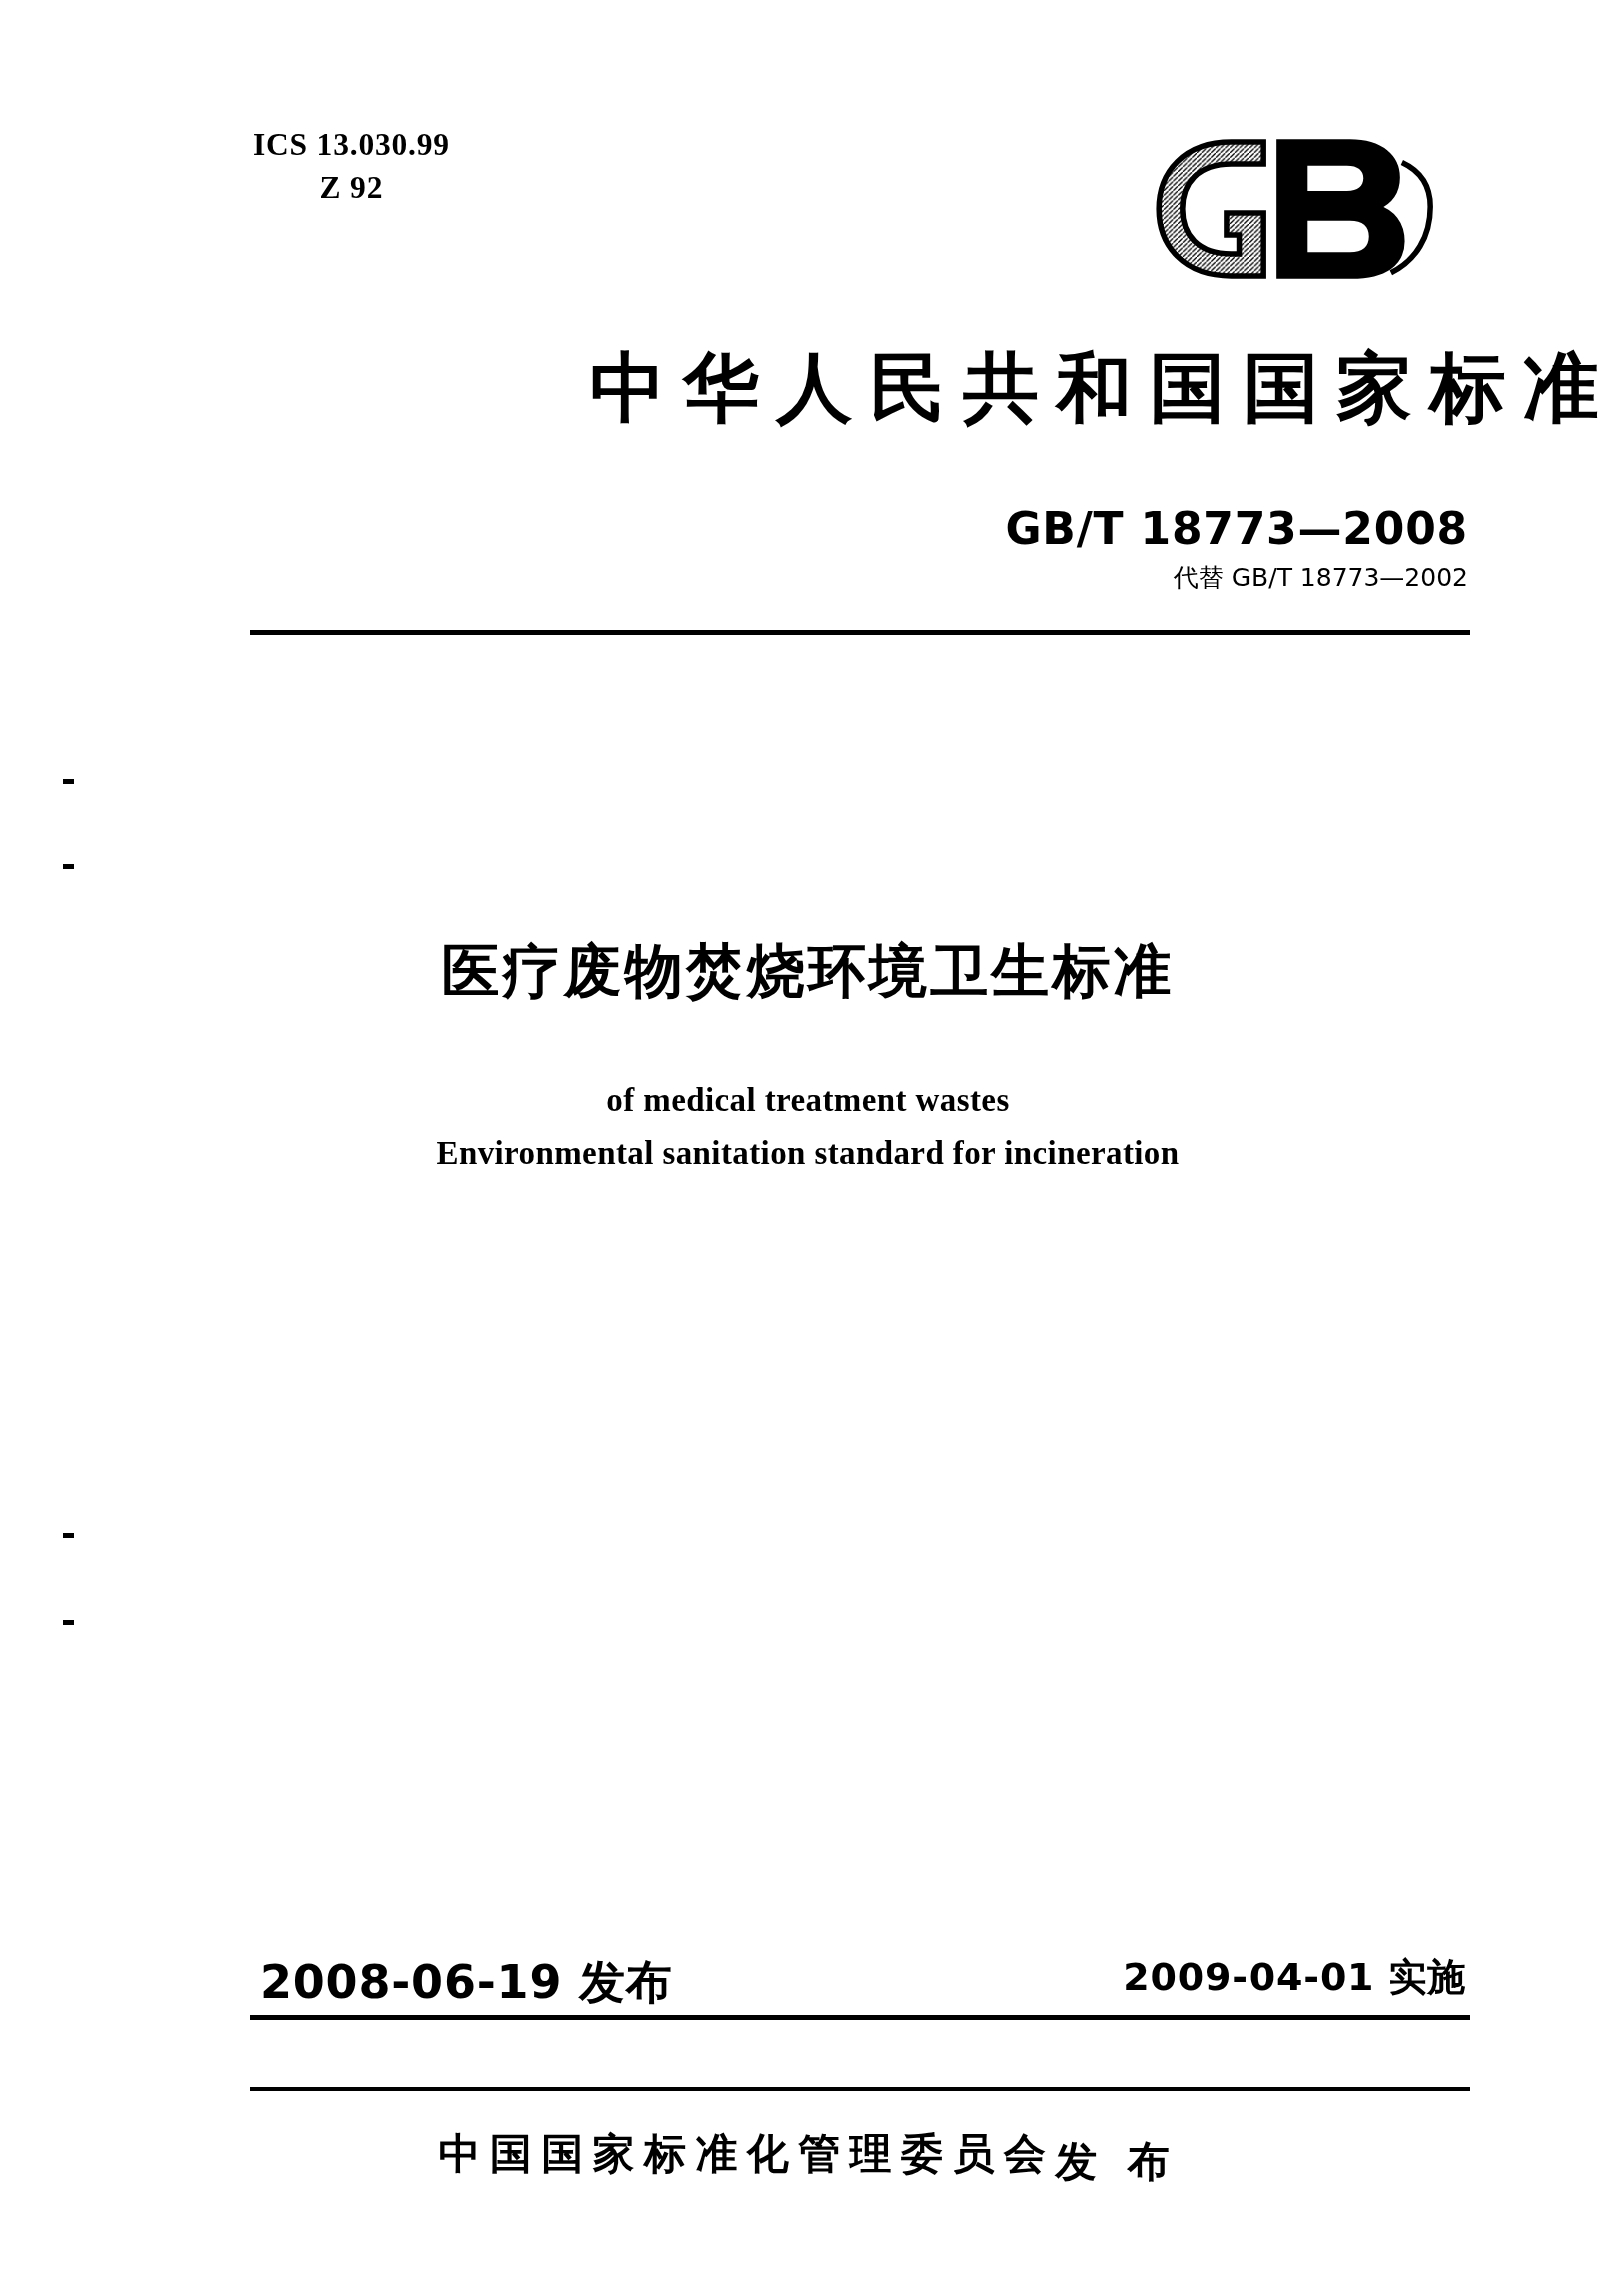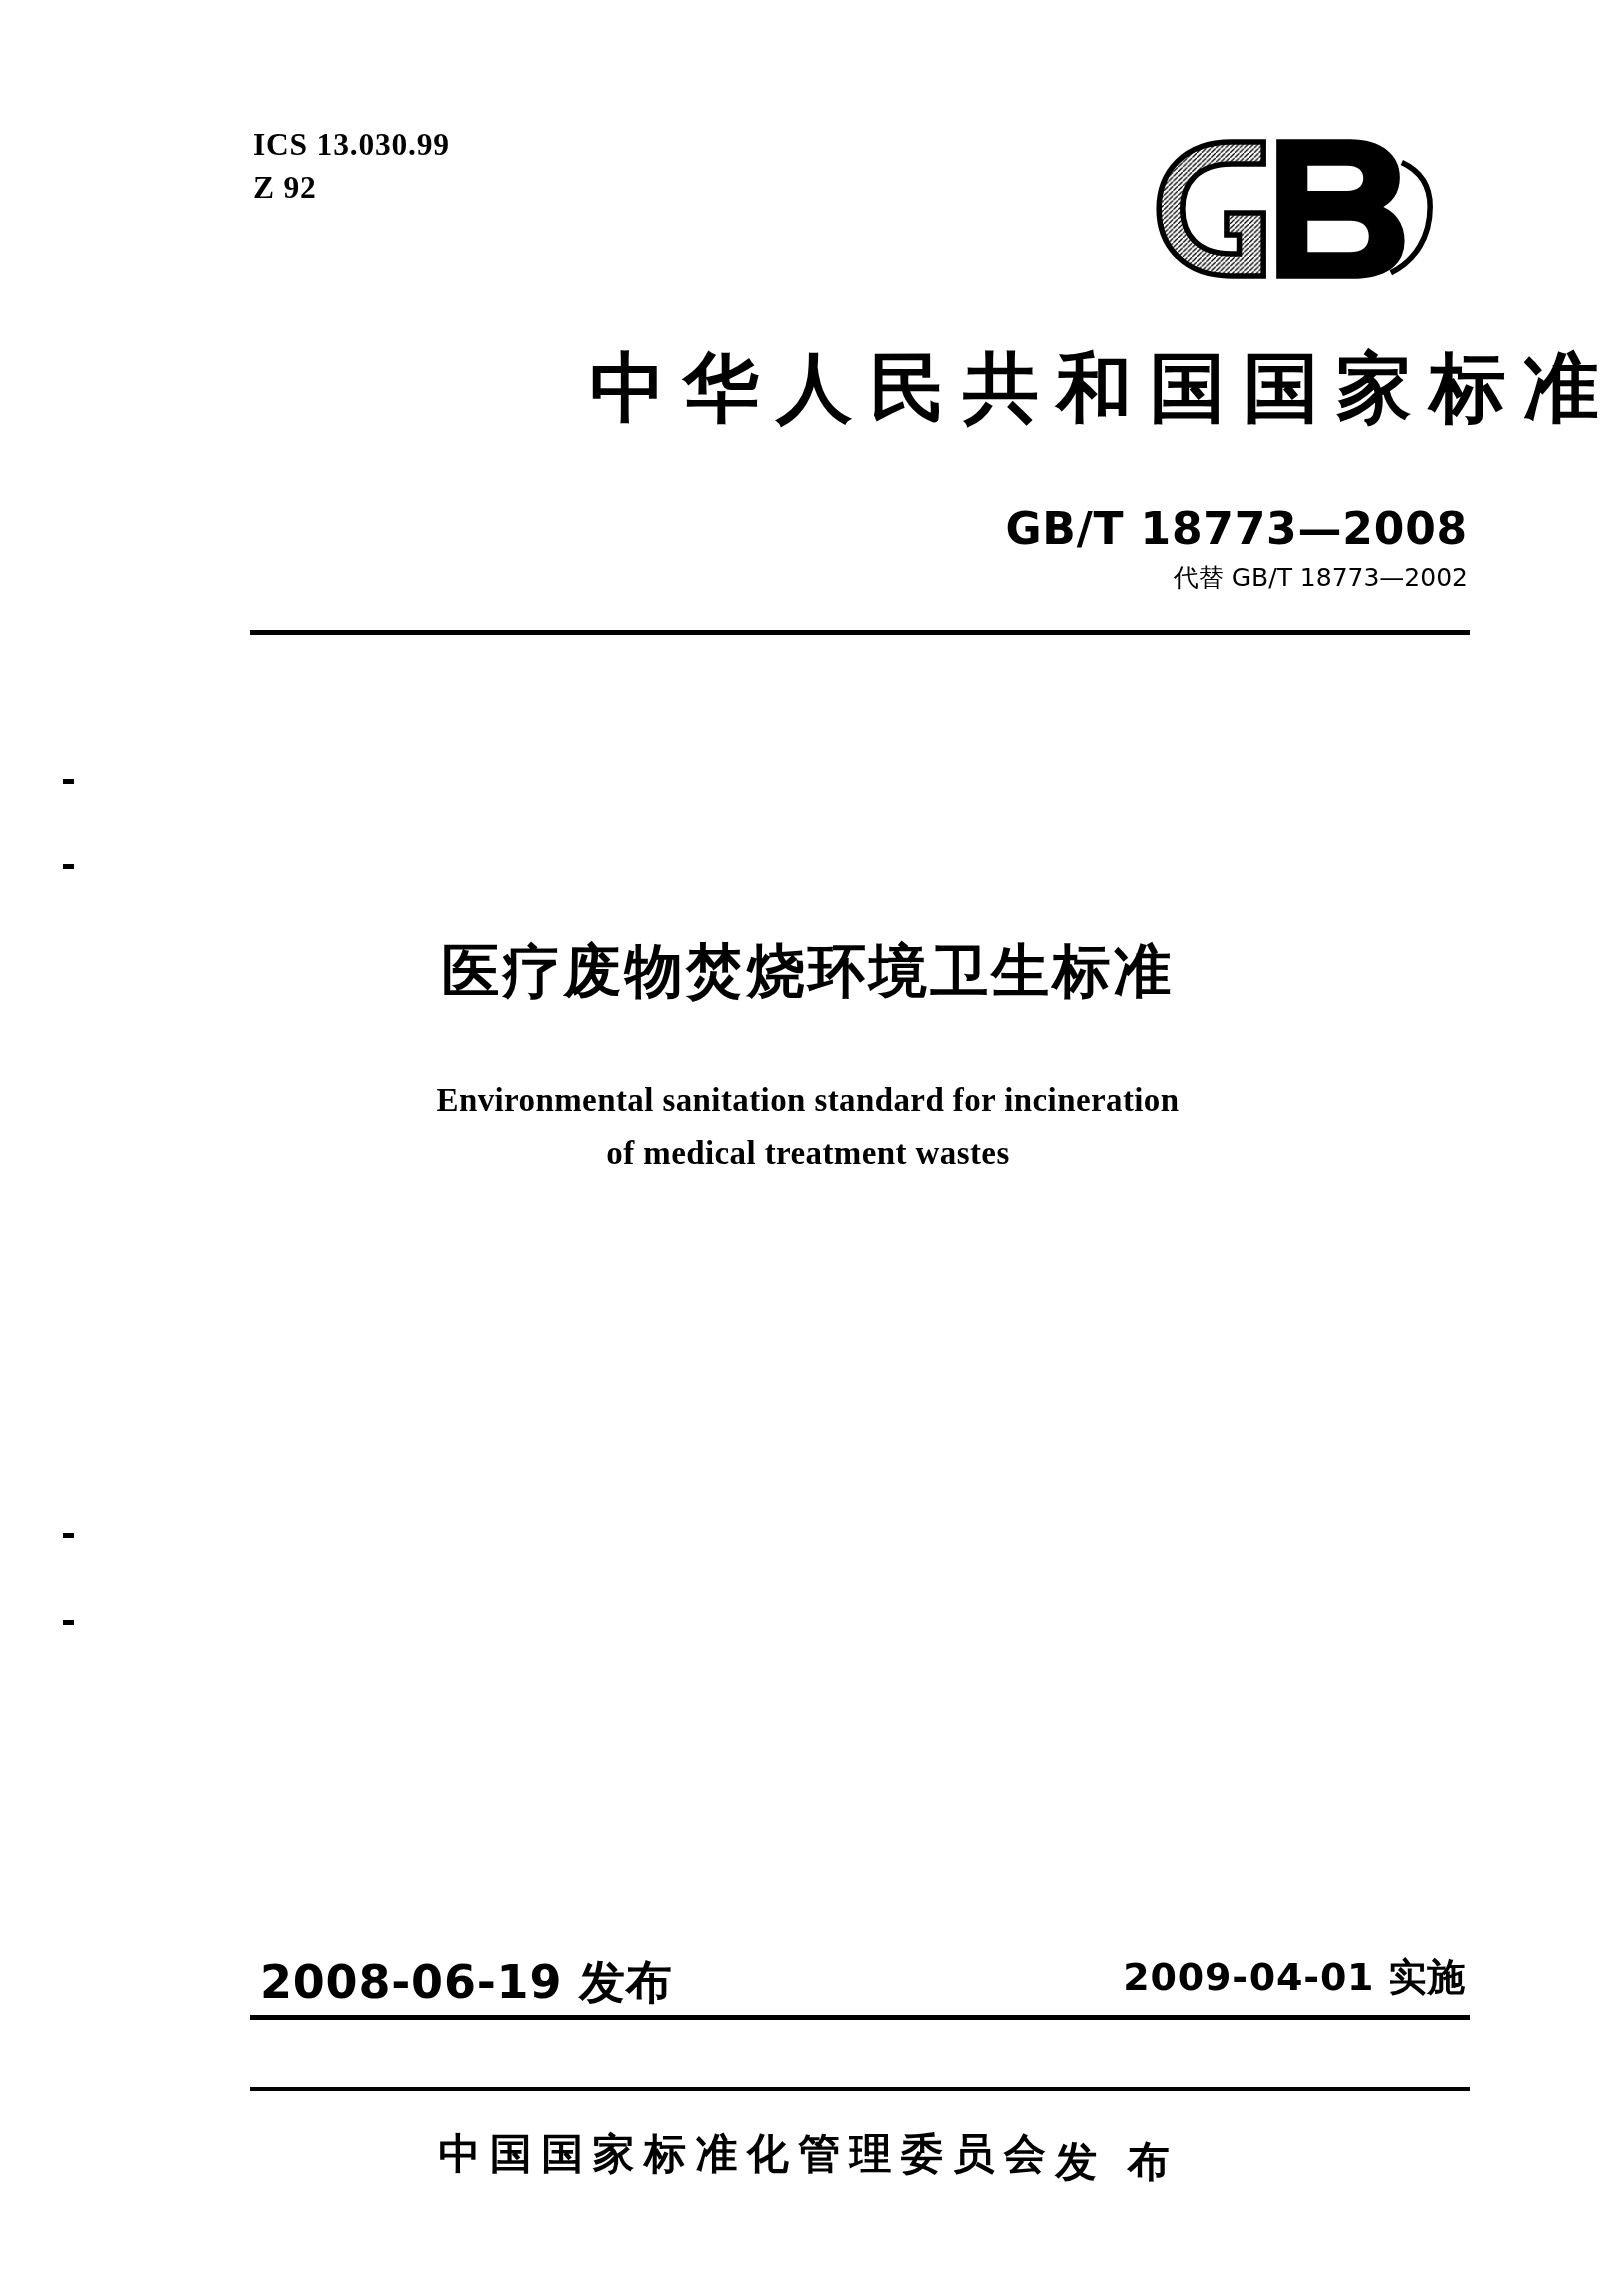--- a/index.html
+++ b/index.html
@@ -38,20 +38,21 @@
   
   .ics-block {
     position: absolute;
     left: 253px;
     top: 124px;
     font-family: "Liberation Serif", serif;
     font-weight: bold;
     font-size: 31.5px;
     line-height: 1.35;
     letter-spacing: 0.8px;
+    text-align: center;
   }
 
   
   .gb-logo {
     position: absolute;
     right: 148px;
     top: 134px;
     width: 323px;
     height: 150px;
   }
@@ -252,22 +253,22 @@
 
   <div class="rule-top"></div>
 
   <div class="tick t1"></div>
   <div class="tick t2"></div>
   <div class="tick t3"></div>
   <div class="tick t4"></div>
 
   <div class="title-cn">医疗废物焚烧环境卫生标准</div>
   <div class="title-en">
+    <div>of medical treatment wastes</div>
     <div>Environmental sanitation standard for incineration</div>
-    <div>of medical treatment wastes</div>
   </div>
 
   <div class="date-left">2008-06-19 发布</div>
   <div class="date-right">2009-04-01 实施</div>
 
   <div class="rule-bottom"></div>
   <div class="rule-bottom2"></div>
 
   <div class="footer">
     <div class="issuer">

